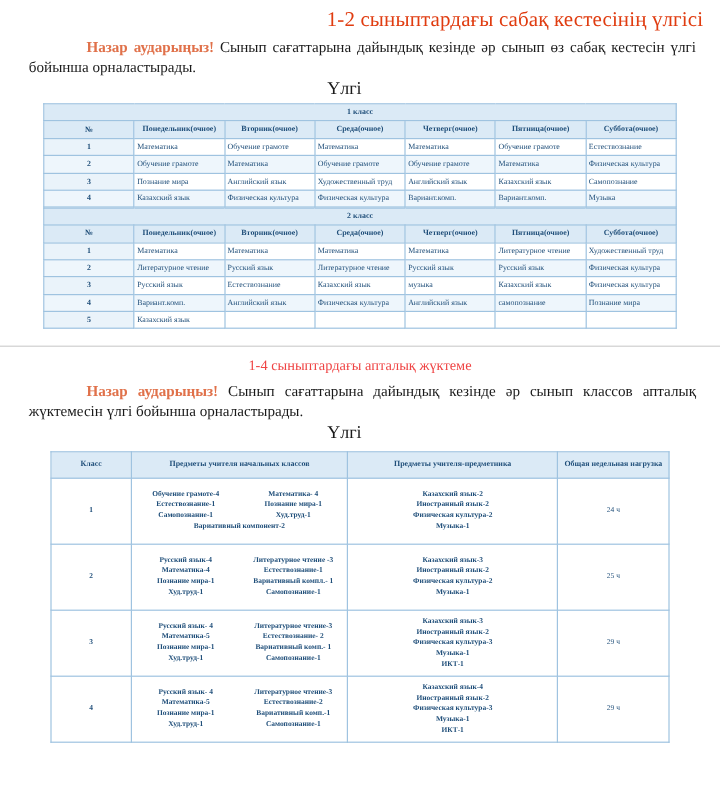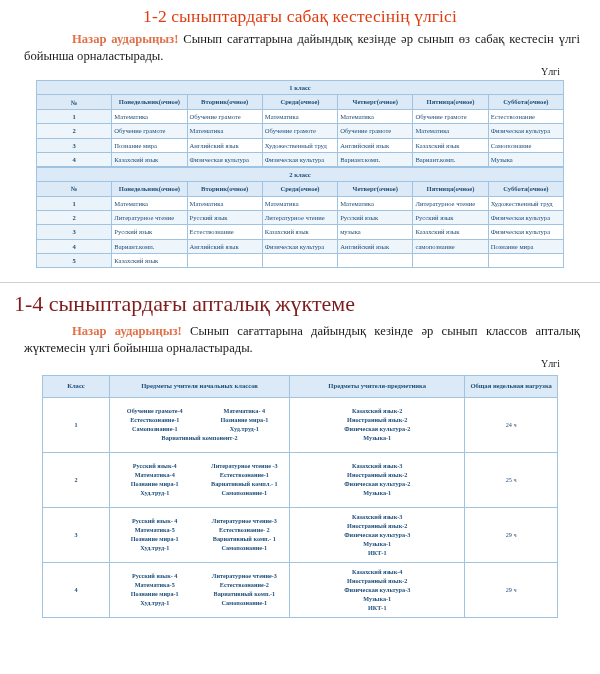--- a/index.html
+++ b/index.html
@@ -18,52 +18,52 @@
     position: relative;
     width: 600px;
     height: 674px;
     background: #ffffff;
   }
   .section {
     padding: 0 14px;
     box-sizing: border-box;
   }
   .title {
-    text-align: center;
+    text-align: right;
     color: #e03c10;
     font-size: 17.5px;
     font-family: "Liberation Serif", serif;
     margin: 6px 0 4px 0;
     letter-spacing: 0.1px;
   }
   .title2 {
-    text-align: left;
-    color: #7f1d1d;
-    font-size: 22px;
+    text-align: center;
+    color: #ef4444;
+    font-size: 12px;
     margin: 8px 0 6px 0;
   }
   .note {
     font-size: 12.6px;
     line-height: 1.32;
     color: #1a1a1a;
     margin: 2px 6px 2px 10px;
     text-align: justify;
   }
   .note .attn {
     color: #e0714a;
     font-weight: bold;
     margin-left: 48px;
   }
   .note2 .attn {
     color: #e0714a;
     font-weight: bold;
   }
   .ulgi {
-    text-align: right;
-    font-size: 10px;
+    text-align: center;
+    font-size: 15px;
     margin: 2px 26px 3px 0;
   }
 
   
   .tbl-wrap {
     margin: 0 22px;
   }
   table.sched {
     border-collapse: collapse;
     width: 100%;

